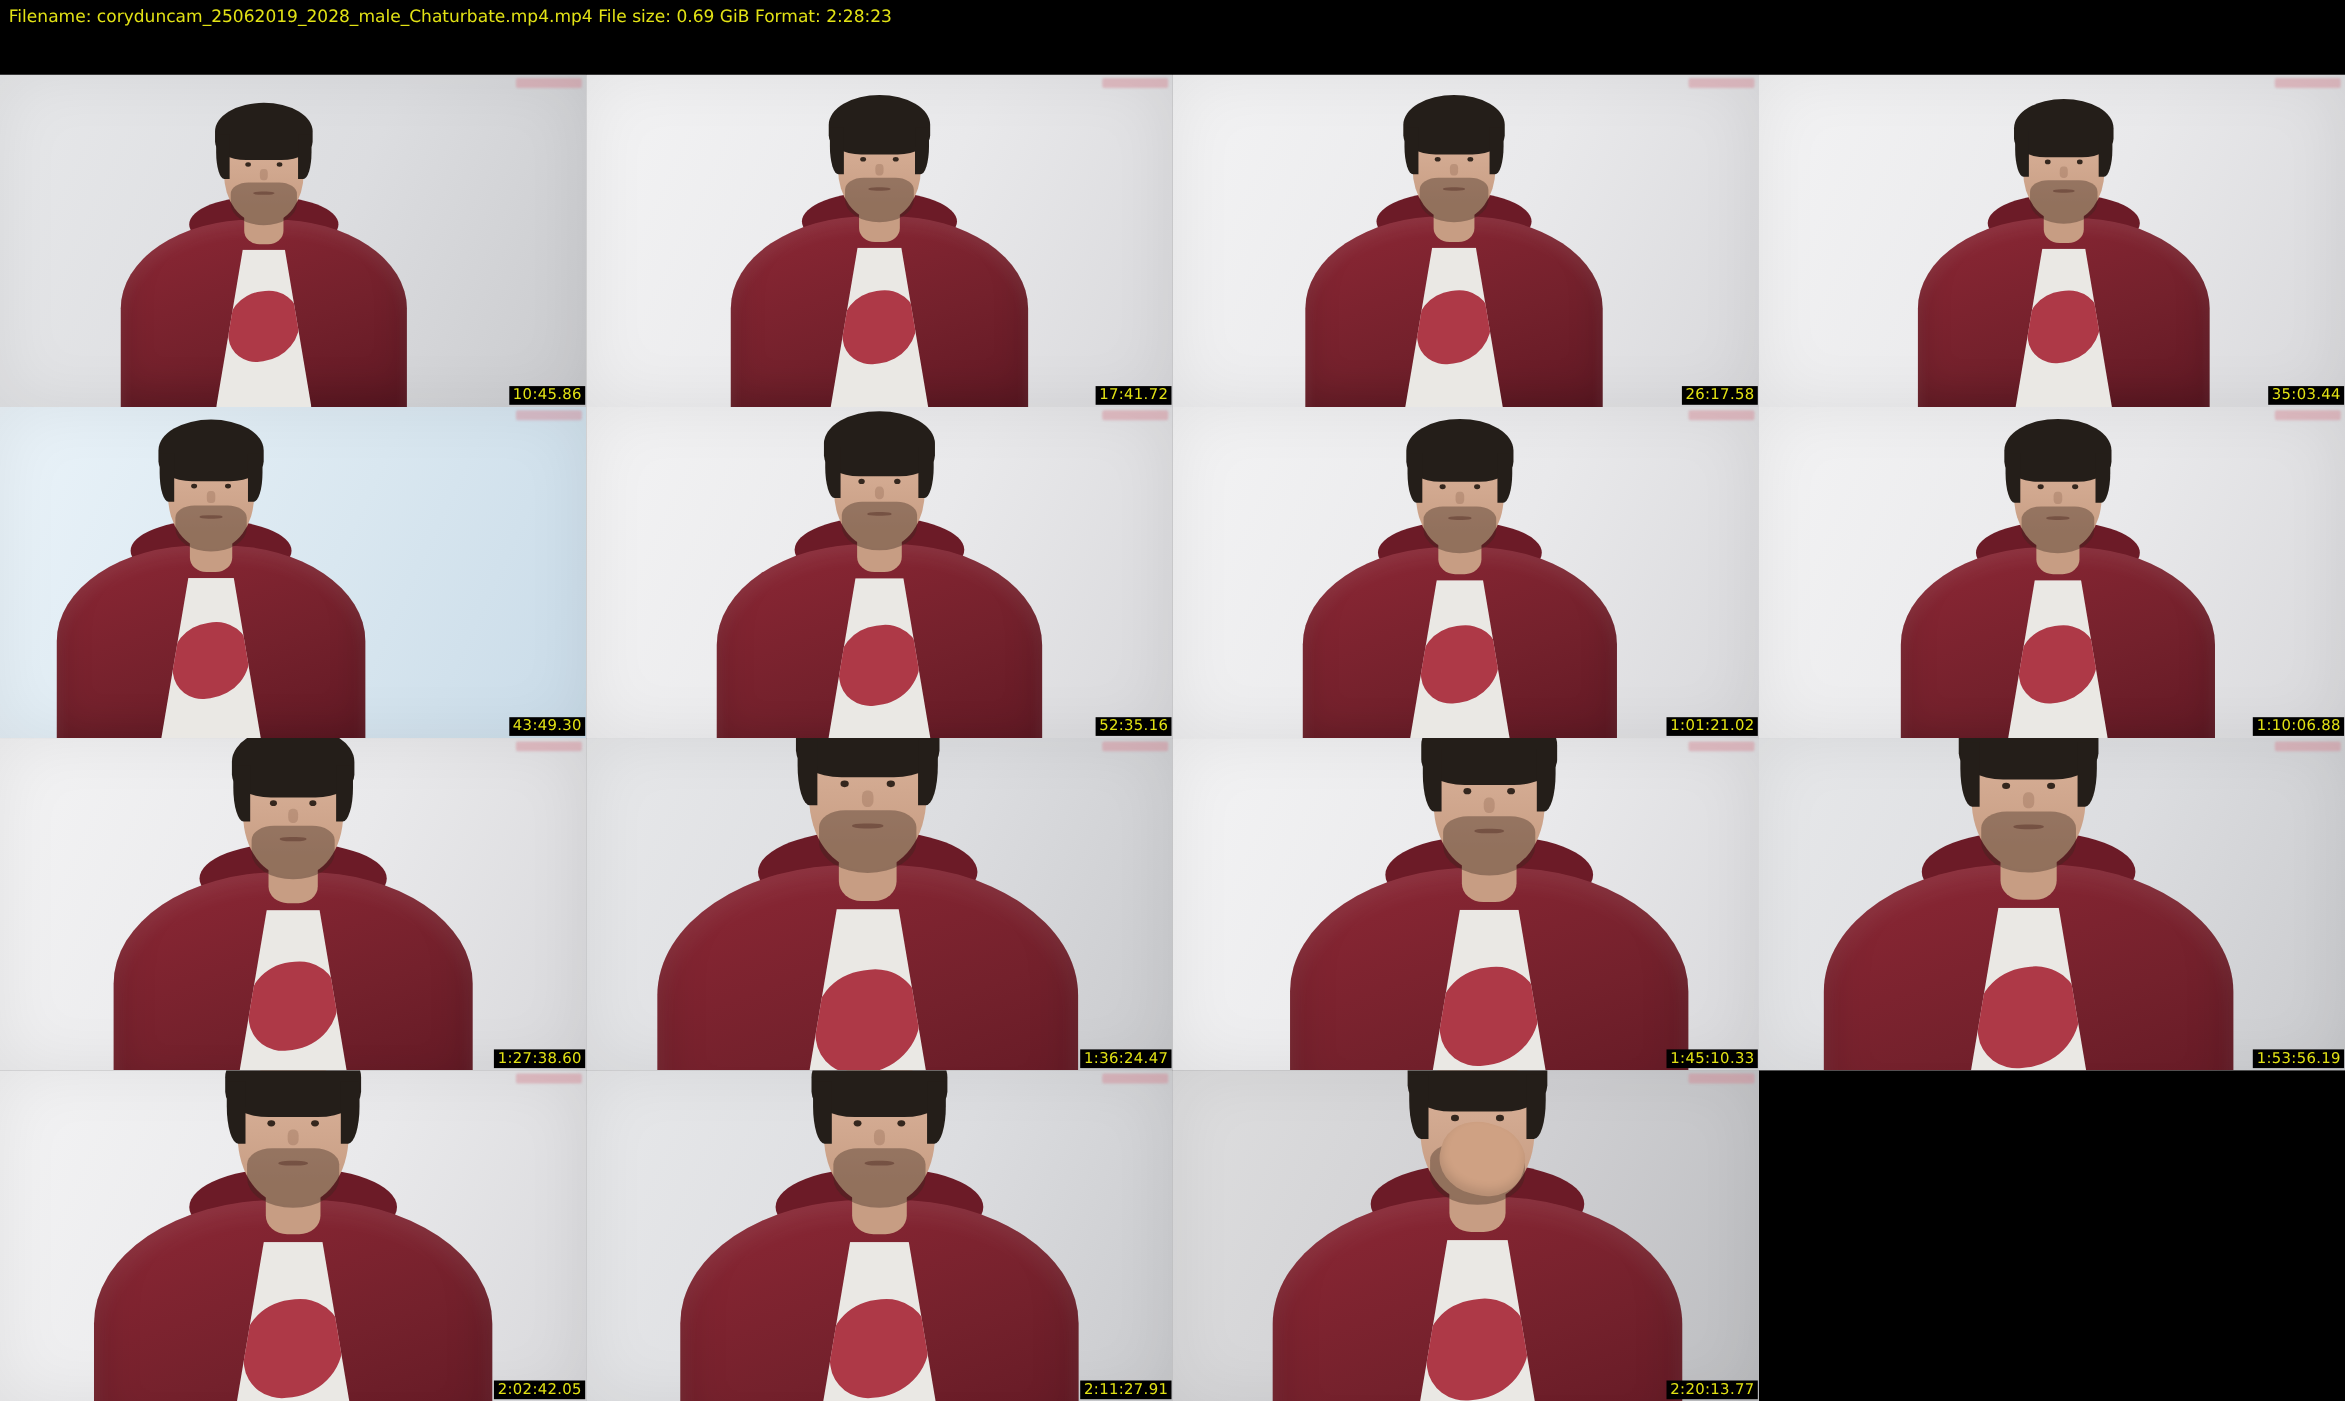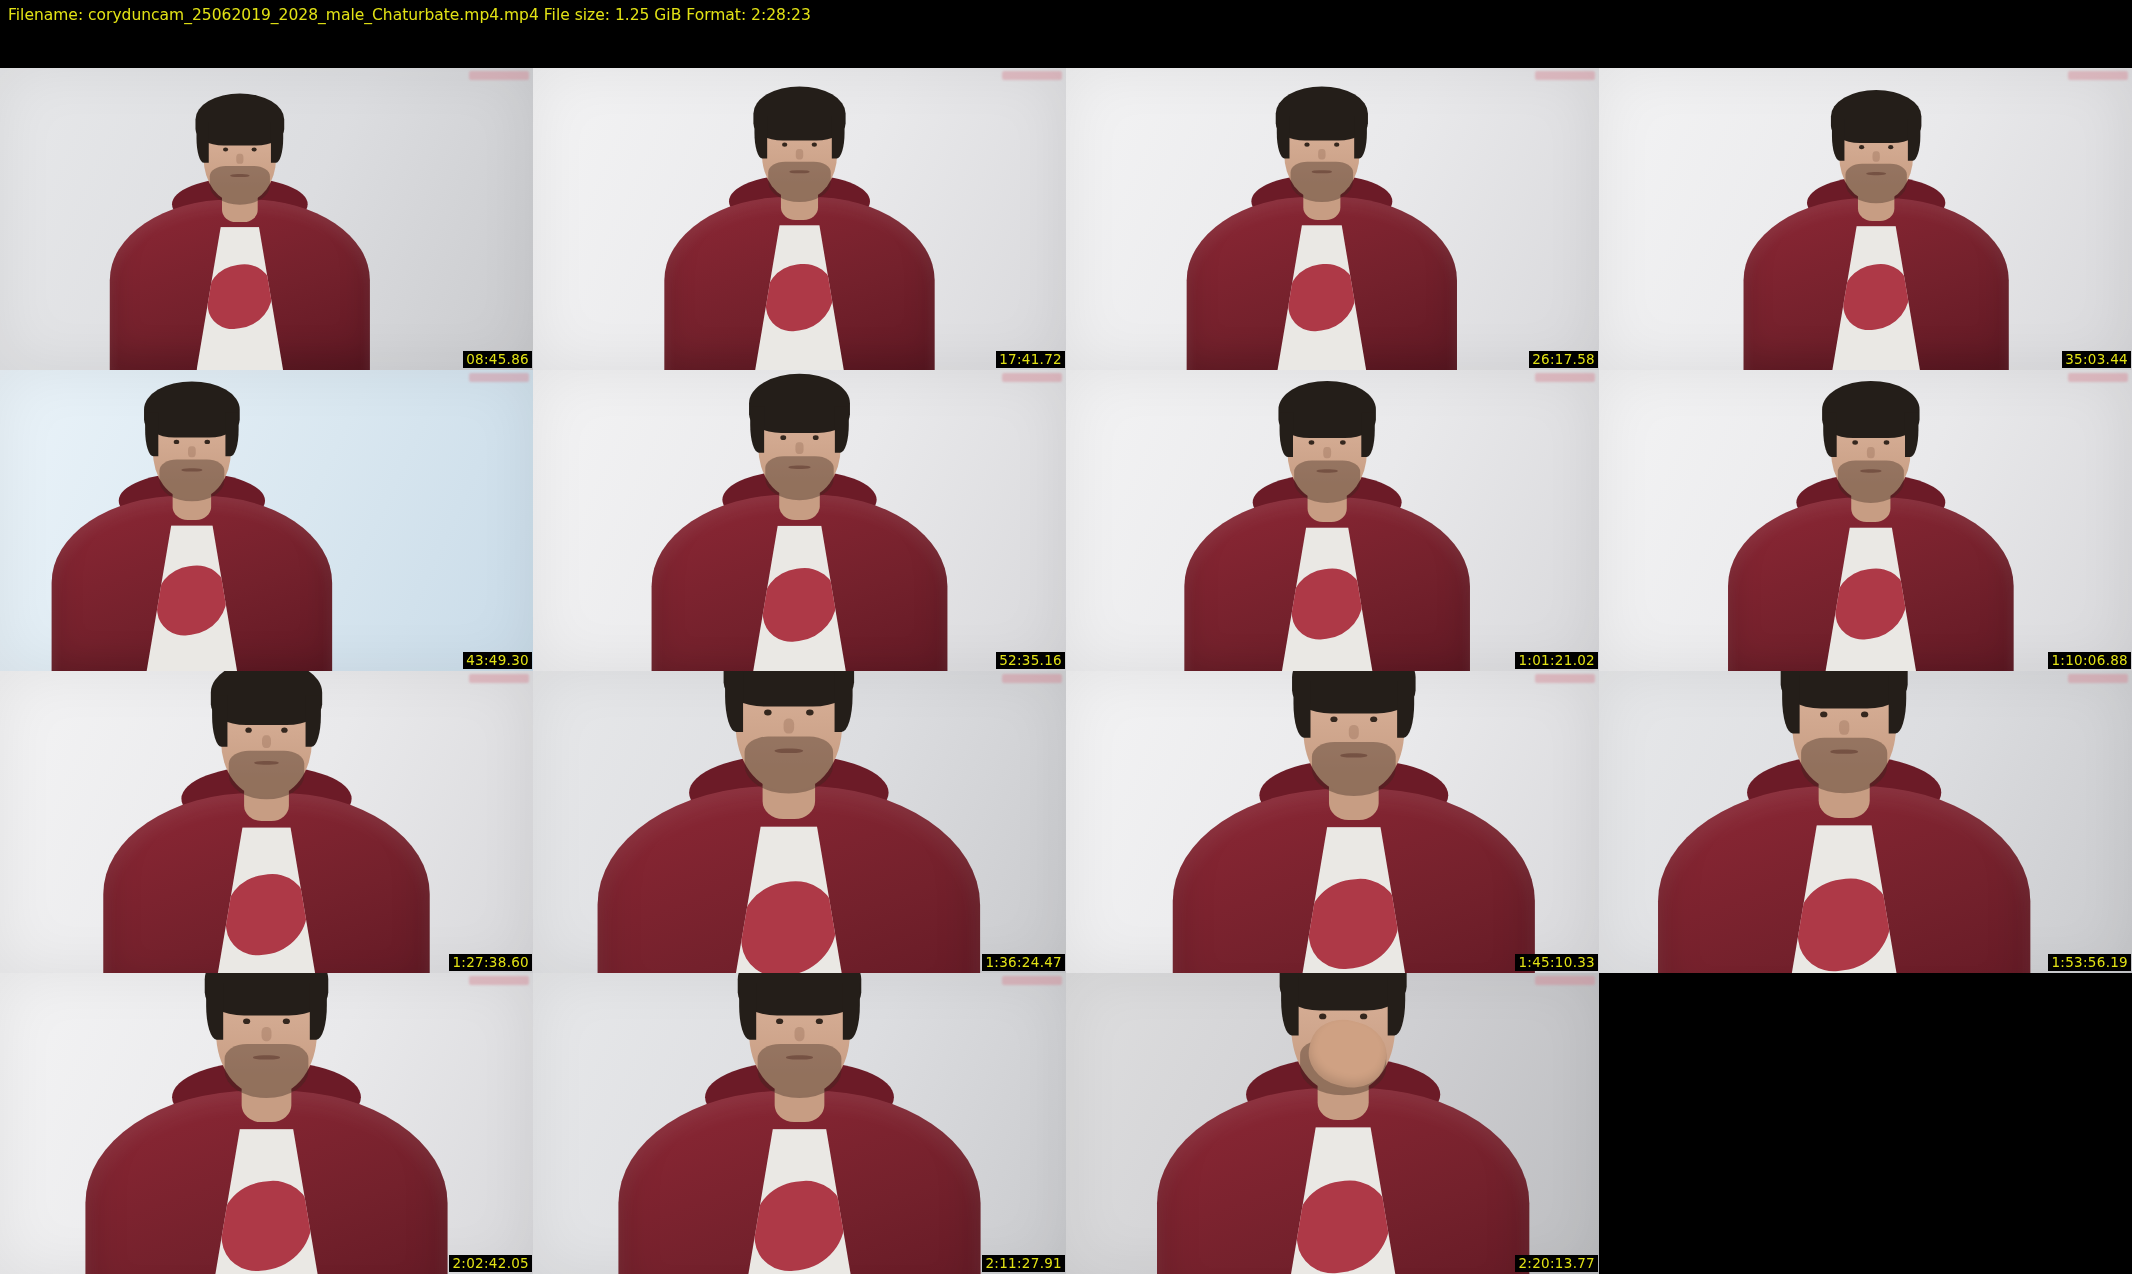--- a/index.html
+++ b/index.html
@@ -111,21 +111,21 @@
 <div class="sheet">
 
   <header class="meta-header">
     <div class="meta-col left">
       <div class="meta-line">
         <span class="lbl">Filename:</span>
         <span class="val">coryduncam_25062019_2028_male_Chaturbate.mp4.mp4</span>
       </div>
       <div class="meta-line">
         <span class="lbl">File size:</span>
-        <span class="val">1.25 GiB</span>
+        <span class="val">0.69 GiB</span>
       </div>
       <div class="meta-line">
         <span class="lbl">Format:</span>
         <span class="val">2:28:23</span>
       </div>
     </div>
   </header>
 
   <div class="grid" id="grid">
       <figure class="thumb">
@@ -145,21 +145,21 @@
           <span class="eye r"></span>
           <span class="nose"></span>
           <span class="mouth"></span>
           <span class="beard"></span>
         </div>
         <div class="hair"></div>
 
       </div>
     </div>
     <div class="watermark"></div>
-    <span class="timestamp">08:45.86</span>
+    <span class="timestamp">10:45.86</span>
   </figure>
       <figure class="thumb">
     <div class="scene tone-light">
       <div class="person" style="transform: translate(0%, 0%) scale(1.06);">
         <div class="hood"></div>
         <div class="hoodie"></div>
         <div class="tee">
           <div class="graphic"></div>
         </div>
 

